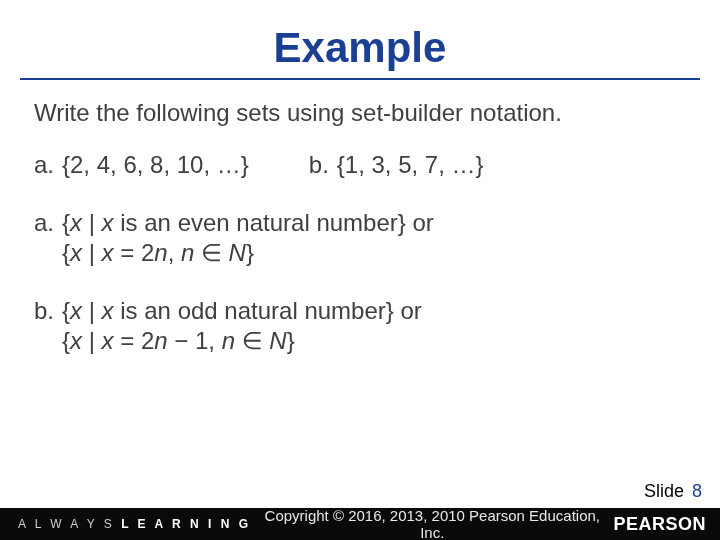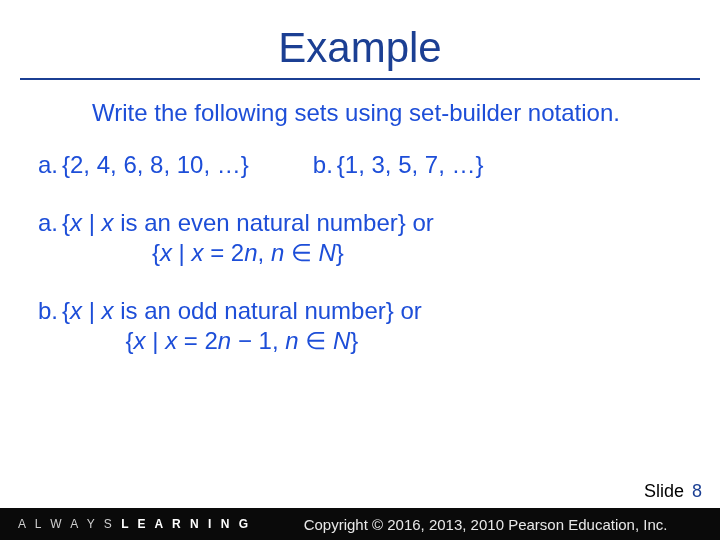--- a/index.html
+++ b/index.html
@@ -1,21 +1,21 @@
 <!DOCTYPE html>
 <html><head>
 <meta charset="utf-8">
 <style>
   * { margin: 0; padding: 0; box-sizing: border-box; }
   html, body { width: 720px; height: 540px; overflow: hidden; font-family: Arial, Helvetica, sans-serif; background: #fff; }
   .slide { position: relative; width: 720px; height: 540px; background: #fff; }
   .title-wrap { text-align: center; padding-top: 24px; }
-  .title { display: inline-block; color: #1b3f93; font-size: 42px; font-weight: normal; }
+  .title { display: inline-block; color: #1b3f93; font-size: 42px; font-weight: bold; }
   .rule { margin: 6px 20px 0 20px; border-top: 2px solid #1b3f93; }
-  .body { padding: 18px 42px 0 34px; color: #1d4ed8; font-size: 24px; line-height: 1.25; text-align: center; }
+  .body { padding: 18px 42px 0 34px; color: #404040; font-size: 24px; line-height: 1.25; }
   .intro { margin-bottom: 22px; }
   .row-ab { display: flex; gap: 60px; margin-bottom: 28px; }
   .row-ab .item { display: flex; }
   .row-ab .lbl { width: 28px; }
   .answer { margin-bottom: 28px; display: flex; }
   .answer .lbl { width: 28px; flex-shrink: 0; }
   .answer .txt span.line { display: block; }
   .ital { font-style: italic; }
   .footer { position: absolute; left: 0; bottom: 0; width: 720px; height: 32px; background: #0a0a0a; color: #fff; display: flex; align-items: center; }
   .always { font-size: 12px; letter-spacing: 3px; padding-left: 18px; color: #cfcfcf; white-space: nowrap; }
@@ -68,15 +68,16 @@
 
   <div class="slidenum">
     <span>Slide</span><span class="num">8</span>
   </div>
 
   <div class="footer">
     <div class="always">
       <span>A L W A Y S </span><span class="learn">L E A R N I N G</span>
     </div>
     <div class="copyright">Copyright © 2016, 2013, 2010 Pearson Education, Inc.</div>
+    <div class="pearson">PEARSON</div>
   </div>
 
 </div>
 
 </body></html>

